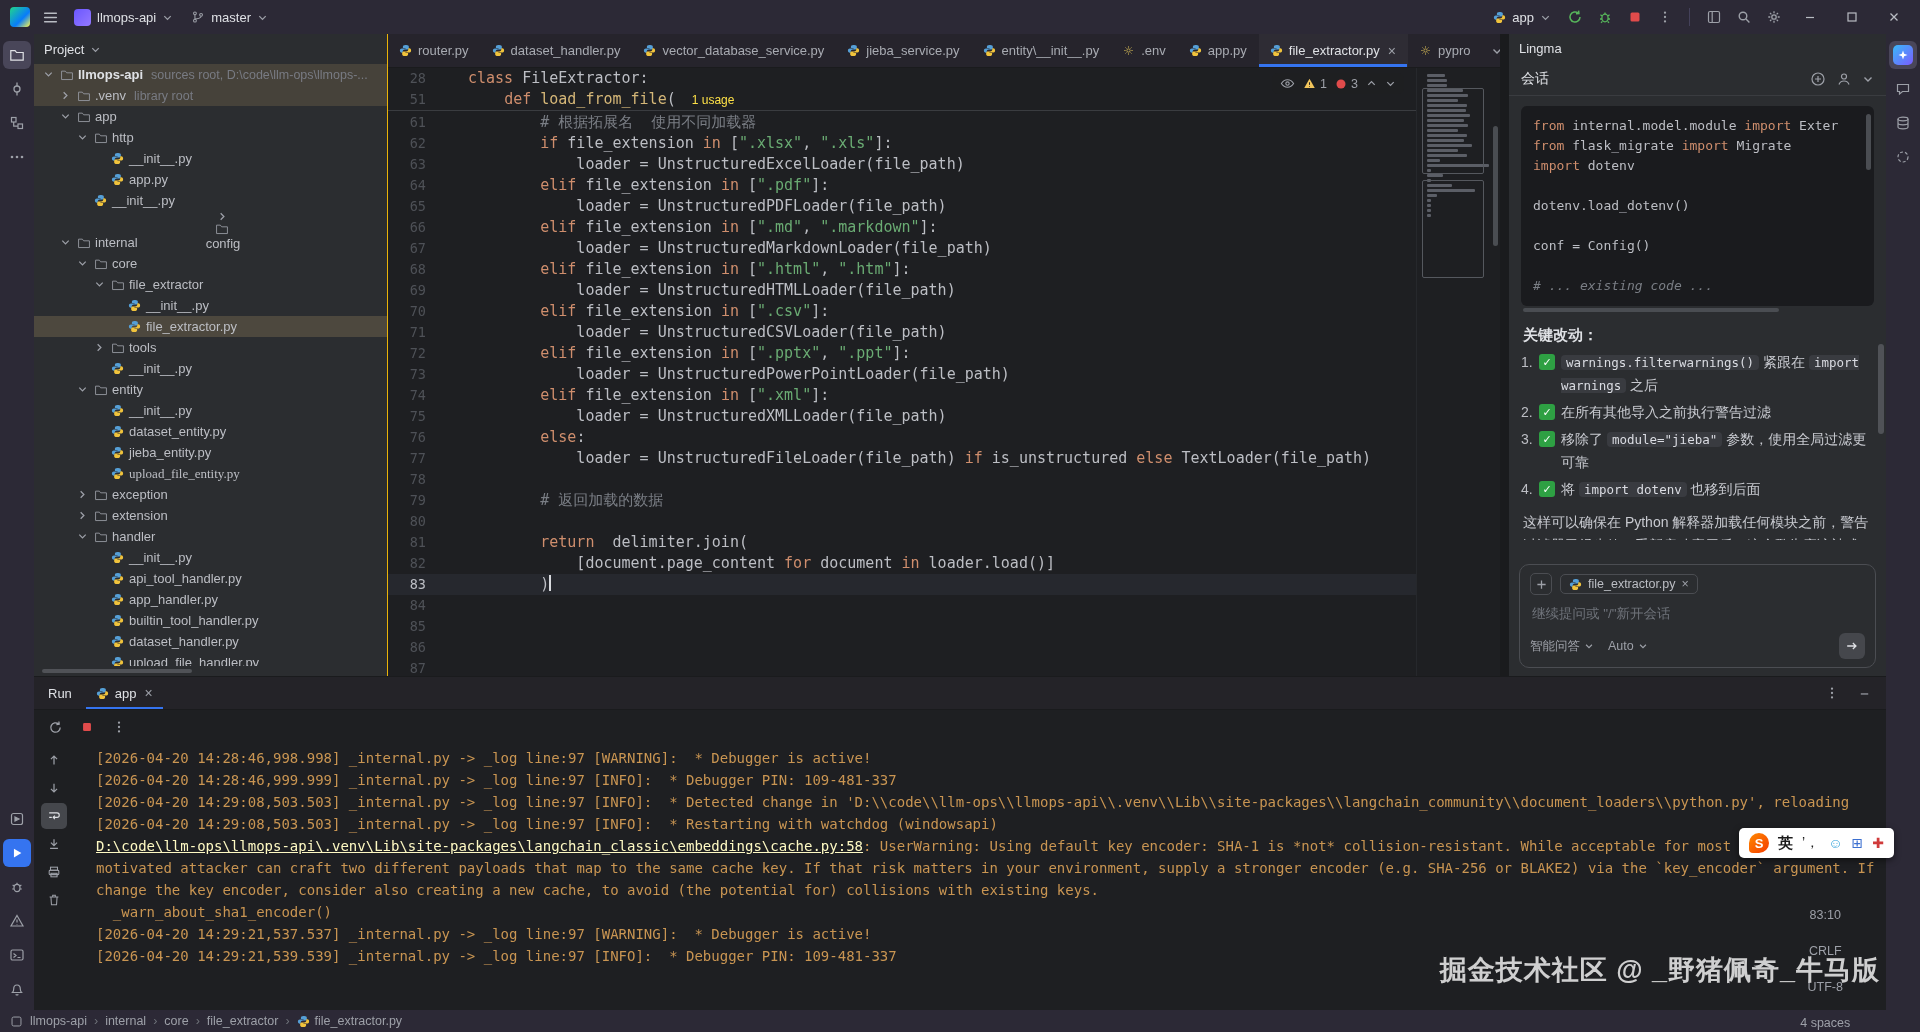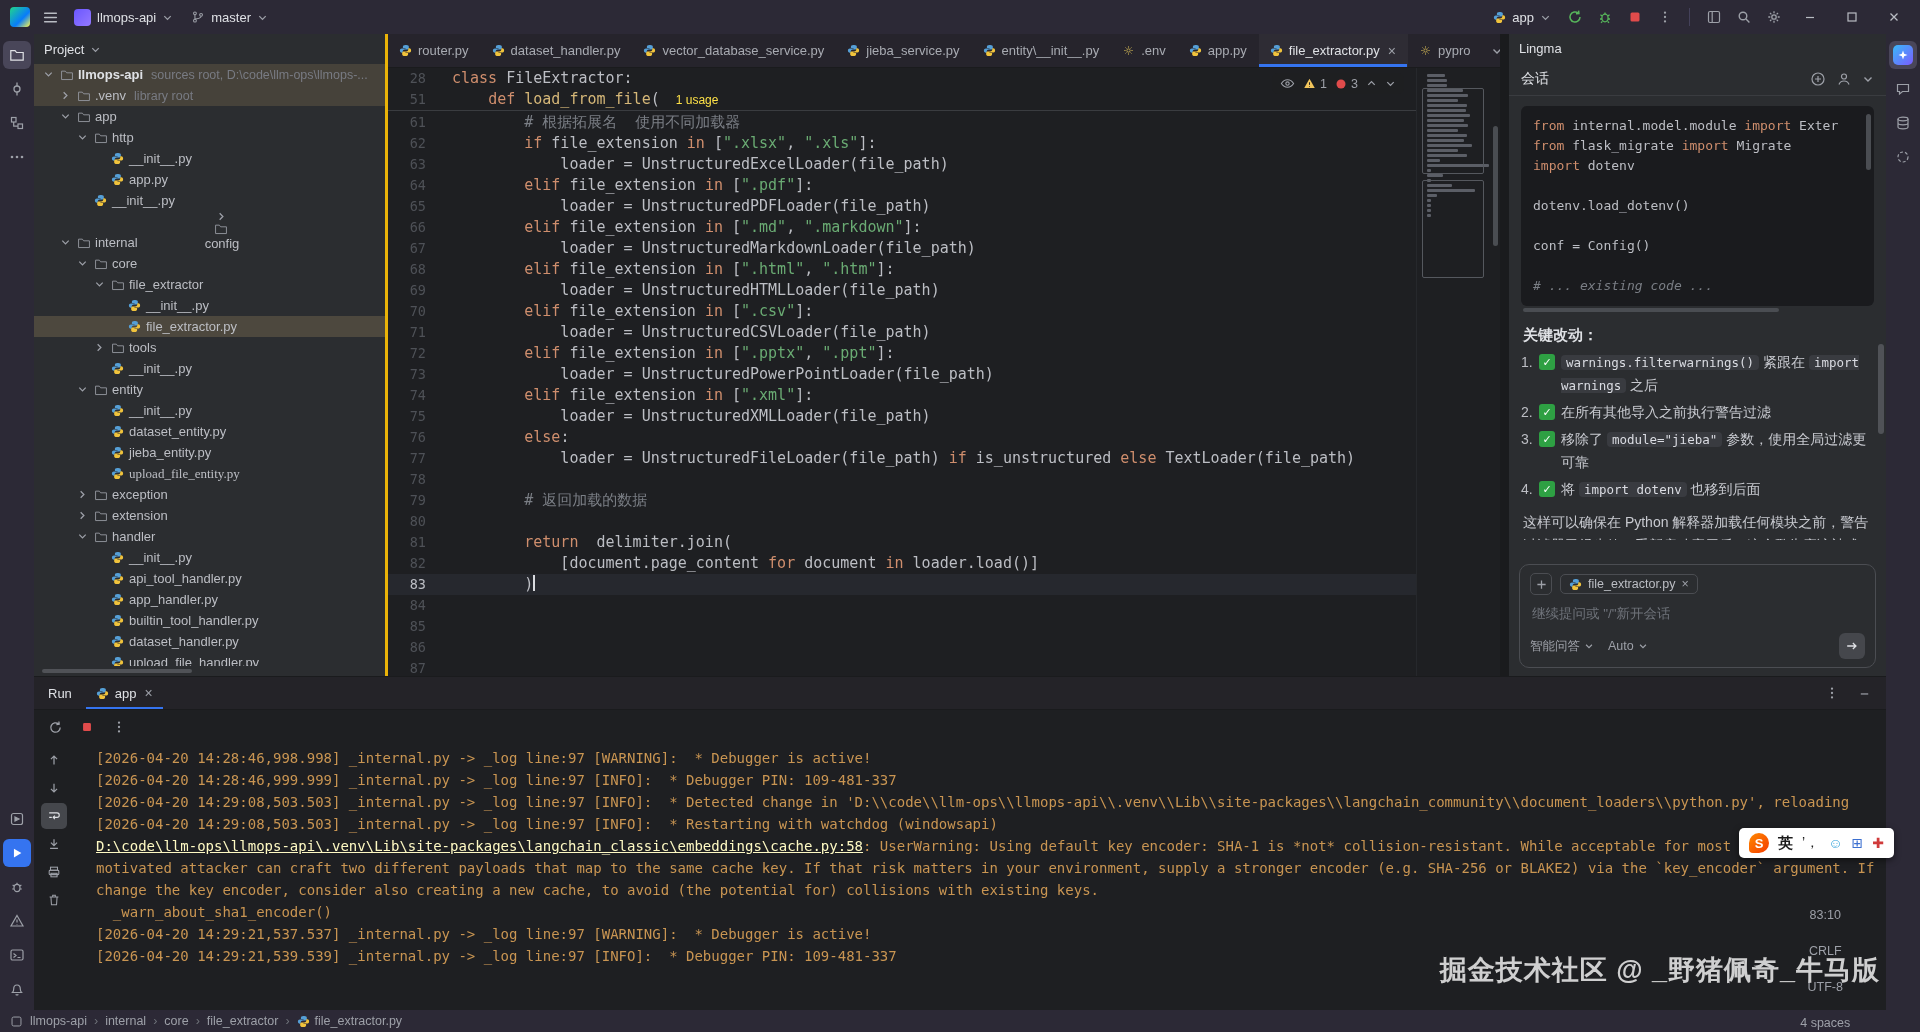--- a/index.html
+++ b/index.html
@@ -4,21 +4,21 @@
 <style>
   *{box-sizing:border-box;margin:0;padding:0}
   html,body{width:1920px;height:1032px;overflow:hidden;background:#1a1b1d;
     font-family:"Liberation Sans","DejaVu Sans",sans-serif;color:#bcbec4;font-size:13px;}
   svg{display:block}
 
   
   #titlebar{position:absolute;top:0;left:0;right:0;height:34px;background:#2c2936;display:flex;align-items:center;padding:0 6px;}
   #left-strip{position:absolute;top:34px;left:0;width:34px;bottom:22px;background:#2c2936;display:flex;flex-direction:column;align-items:center;padding:4px 0;}
   #right-strip{position:absolute;top:34px;right:0;width:34px;bottom:22px;background:#2c2936;display:flex;flex-direction:column;align-items:center;padding:4px 0;}
-  #project-panel{position:absolute;left:34px;top:34px;width:354px;height:642px;background:#2b2d30;border-right:3px solid #eab308;overflow:hidden;}
+  #project-panel{position:absolute;left:34px;top:34px;width:354px;height:642px;background:#2b2d30;border-right:1px solid #eab308;overflow:hidden;}
   #editor{position:absolute;left:388px;top:34px;width:1112px;height:642px;background:#1e1f22;overflow:hidden;}
   #lingma{position:absolute;left:1508px;top:34px;width:378px;height:642px;background:#2b2d30;overflow:hidden;border-left:1px solid #1a1b1d;}
   #run-panel{position:absolute;left:34px;top:676px;width:1852px;height:334px;background:#1e1f22;border-top:1px solid #1a1b1d;overflow:hidden;}
   #statusbar{position:absolute;left:0;right:0;bottom:0;height:22px;background:#2c2936;display:flex;align-items:center;padding:0 10px;color:#9da0a8;font-size:12.5px;}
 
   
   .tb-left,.tb-right{display:flex;align-items:center;gap:2px}
   .tb-right{margin-left:auto}
   .app-logo{width:20px;height:20px;border-radius:4px;margin:0 4px;
     background:linear-gradient(135deg,#21d789,#087cfa 60%,#fcf84a);}
@@ -50,21 +50,21 @@
   
   #tabbar{height:34px;background:#26242c;display:flex;align-items:stretch;border-bottom:1px solid #1a1b1d;}
   .etab{display:flex;align-items:center;gap:6px;padding:0 11px;font-size:13px;color:#a8abb2;border-right:1px solid transparent;position:relative;white-space:nowrap;}
   .etab.active{background:#2e2c34;color:#dfe1e5;}
   .etab.active::after{content:"";position:absolute;left:0;right:0;bottom:0;height:3px;background:#3574f0;}
   .tclose{color:#9da0a8;font-size:14px;margin-left:2px}
   .tab-controls{margin-left:auto;display:flex;align-items:center;padding-right:4px;}
   #editor-body{position:absolute;top:34px;left:0;right:0;bottom:0;}
   #sticky-lines{position:absolute;top:0;left:0;right:84px;background:#1e1f22;border-bottom:1px solid #3a3c40;z-index:3;}
   #code-area{position:absolute;top:44px;left:0;right:84px;bottom:0;overflow:hidden;}
-  .cline{display:flex;height:21px;line-height:21px;font-family:"DejaVu Sans Mono",monospace;font-size:15px;}
+  .cline{display:flex;height:21px;line-height:21px;font-family:"DejaVu Sans Mono",monospace;font-size:15px;gap:16px;}
   .cline.cur{background:#26282e;}
   .cline .ln{width:64px;flex:none;text-align:right;padding-right:26px;color:#4e5157;font-size:13.5px;}
   .cline.cur .ln{color:#bcbec4;}
   .cline .lt{white-space:pre;color:#bcbec4;}
   .tok-k{color:#cf8e6d}.tok-s{color:#6aab73}.tok-c{color:#7a7e85}.tok-fn{color:#d5b778}
   .inlay{color:#fde047;font-family:"Liberation Sans",sans-serif;font-size:12px;padding-left:16px;}
   .caret{display:inline-block;width:2px;height:16px;background:#d8dade;vertical-align:text-top;}
   #inspections{position:absolute;top:5px;right:96px;display:flex;align-items:center;gap:8px;background:rgba(30,31,34,.92);border-radius:6px;padding:3px 8px;z-index:4;color:#9da0a8;font-size:12.5px;}
   #minimap{position:absolute;top:0;right:0;width:84px;bottom:0;background:#1e1f22;border-left:1px solid #26282c;padding:6px 10px;}
   .mmbar{height:3px;margin-bottom:2px;background:#5b5e66;border-radius:1px;}

